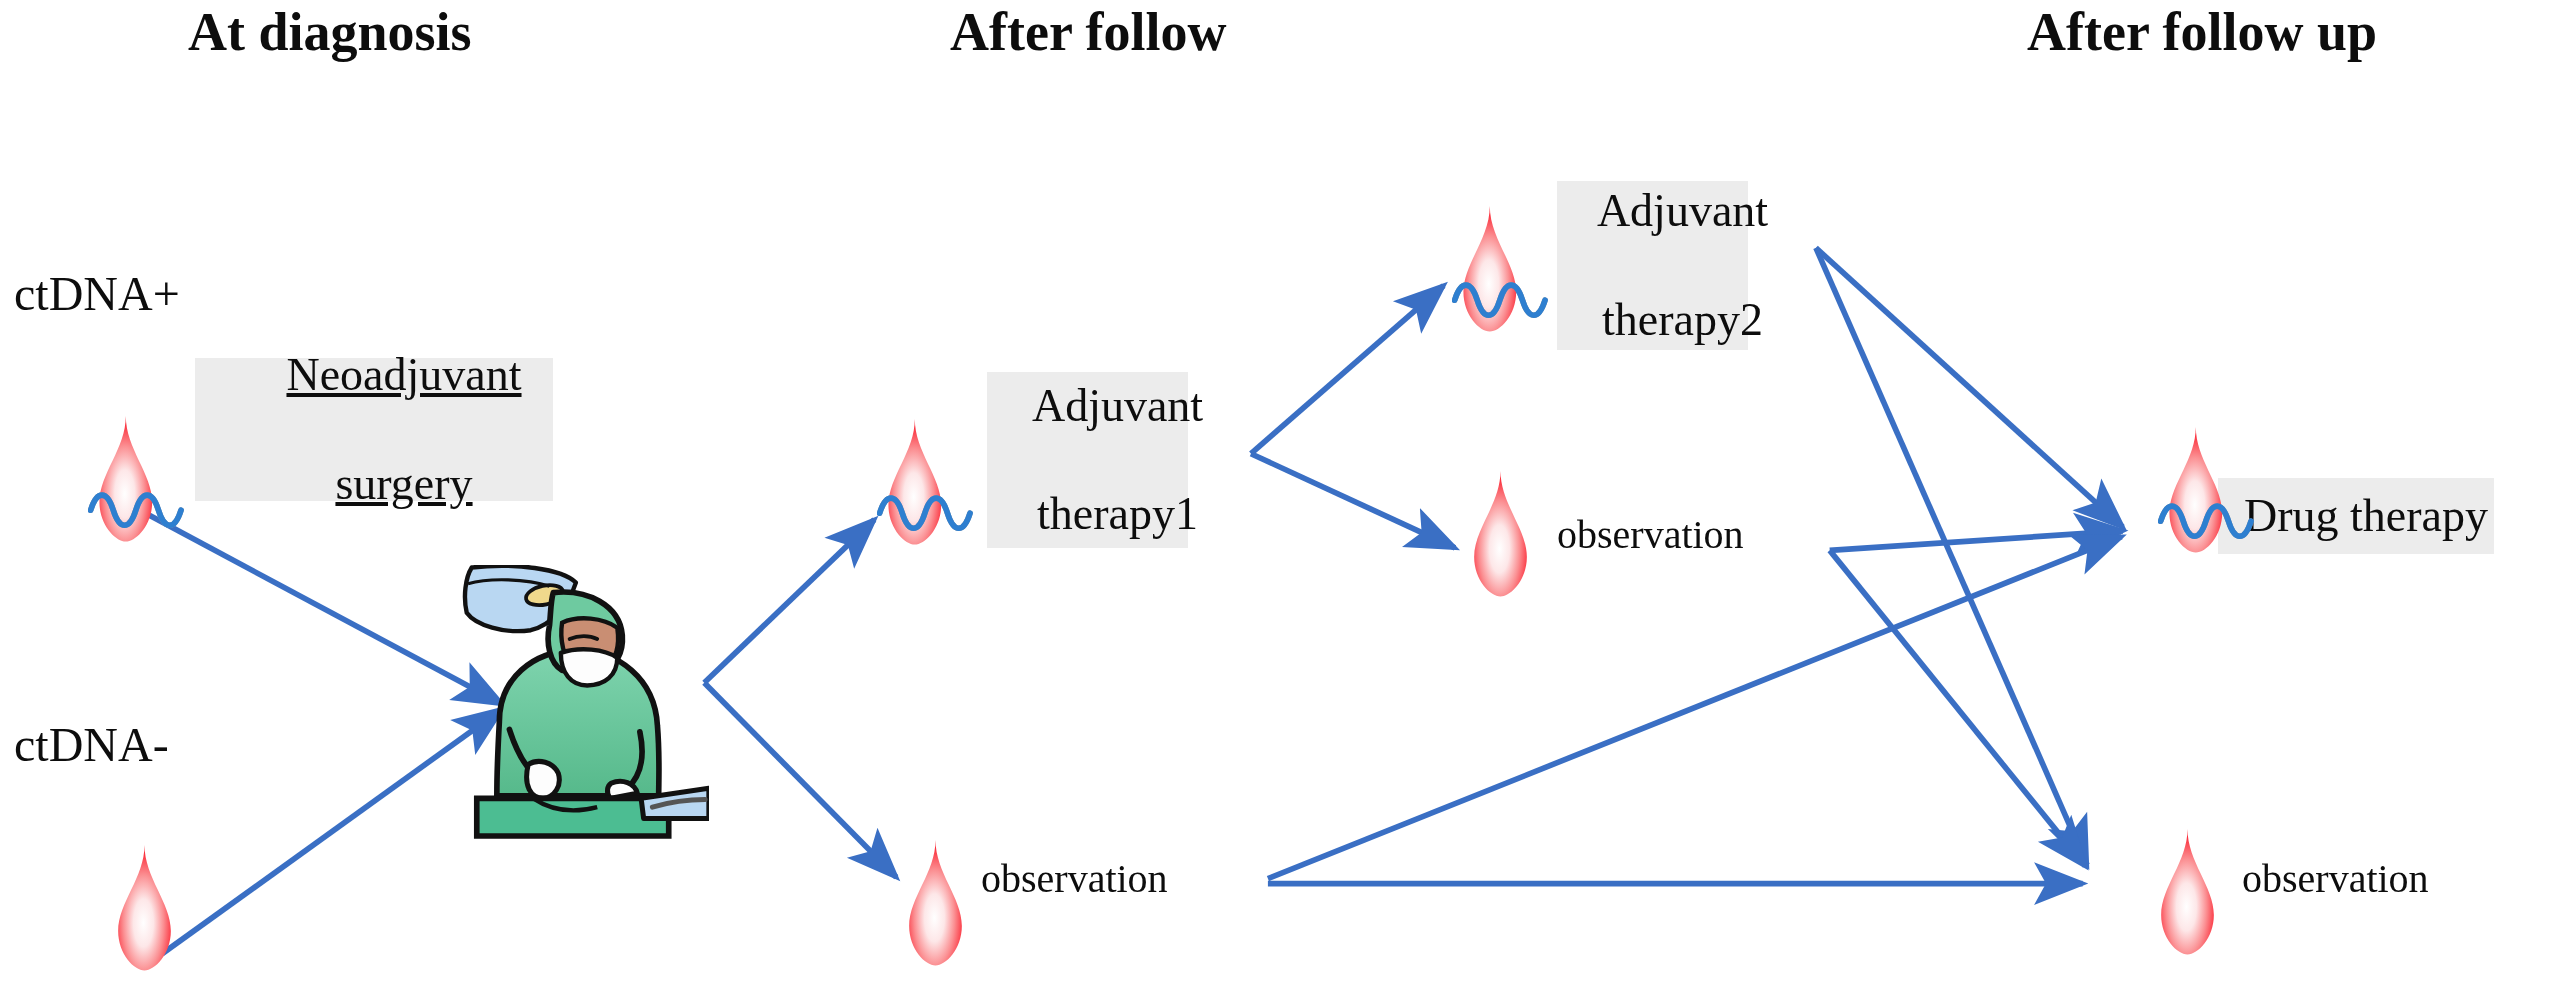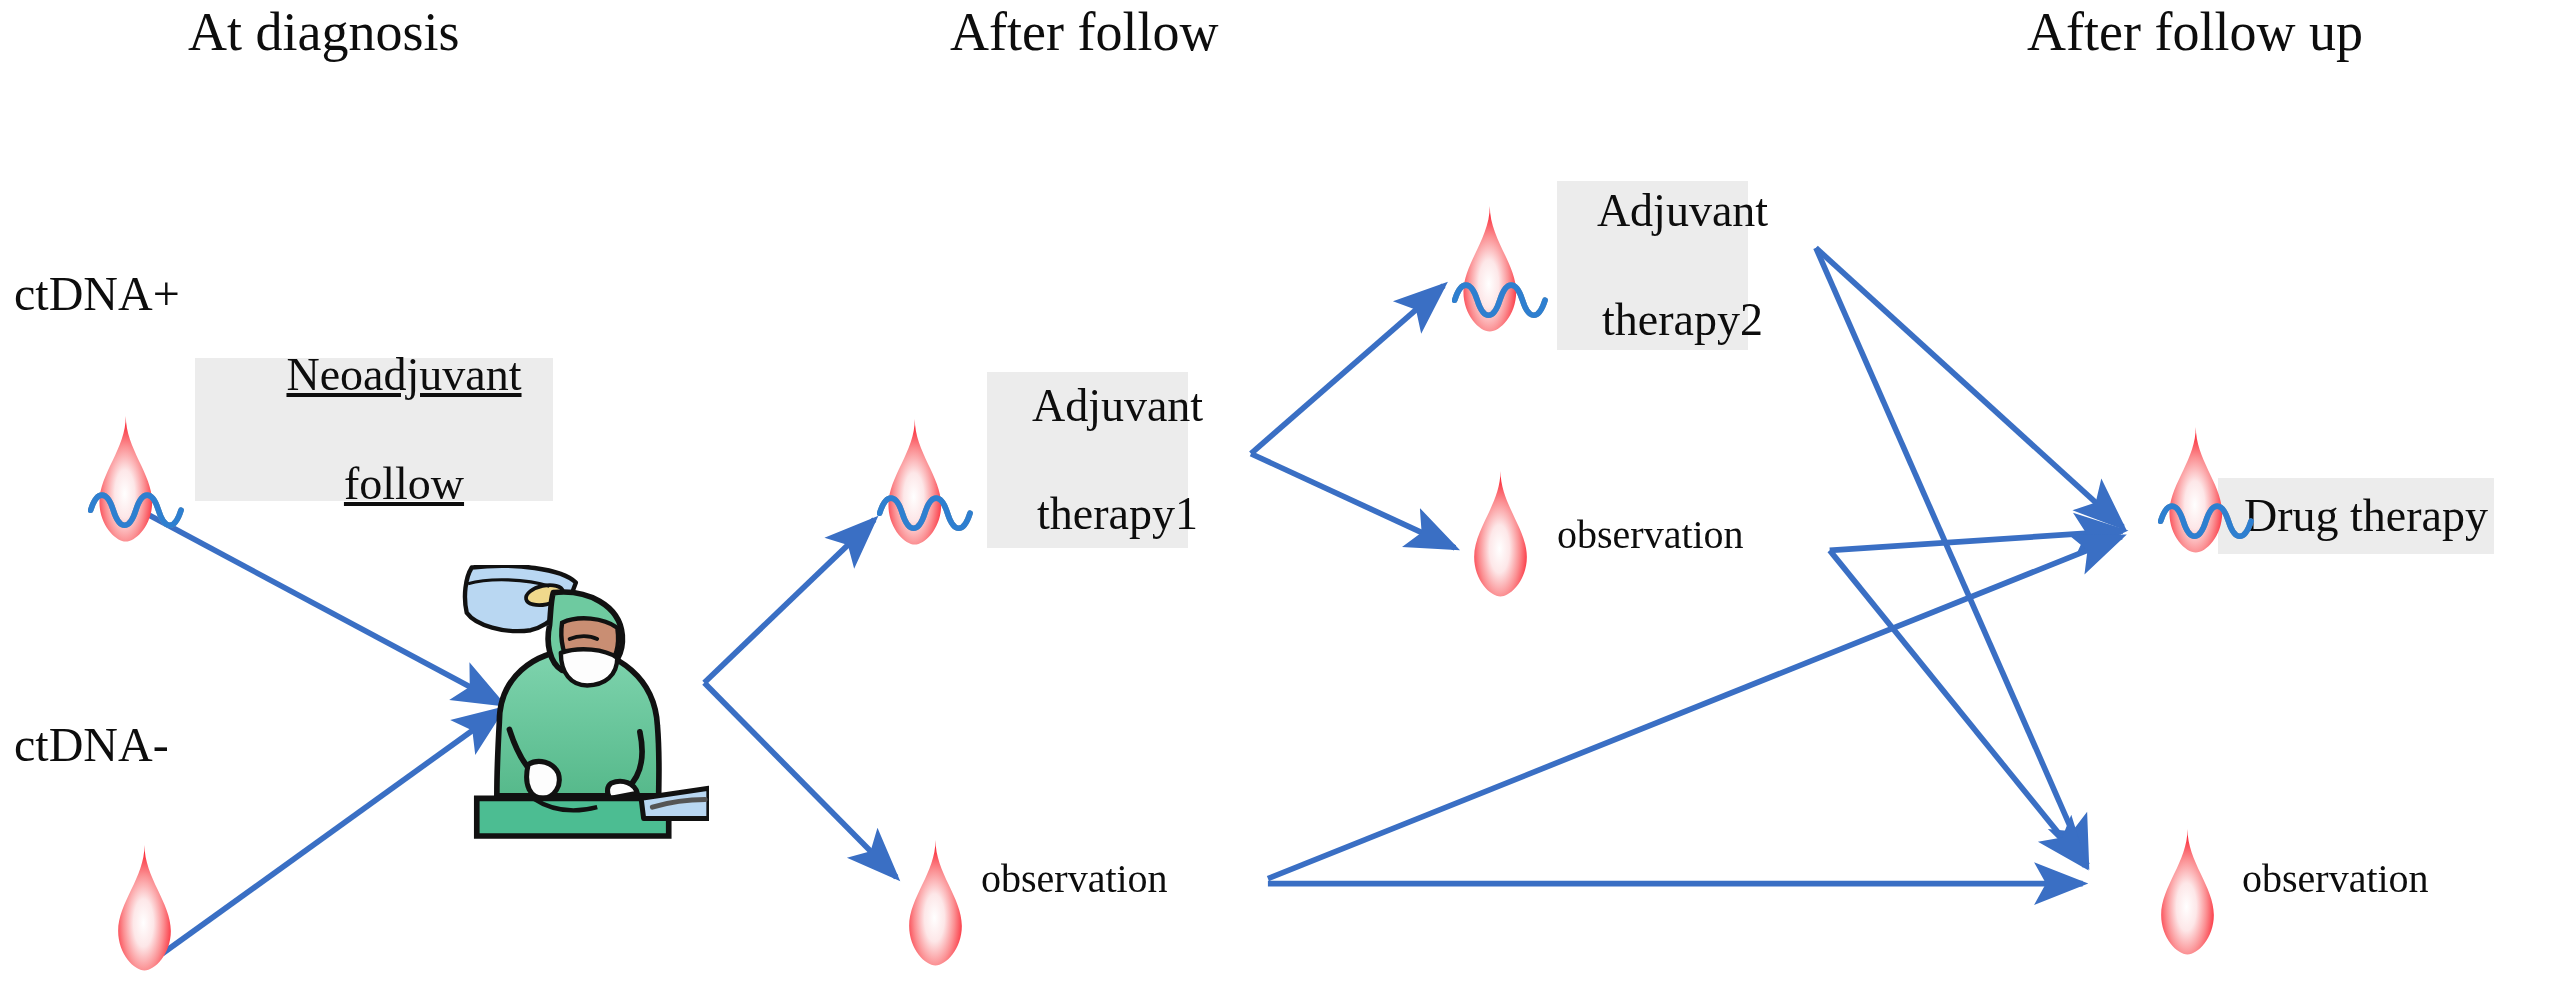--- a/index.html
+++ b/index.html
@@ -1,19 +1,19 @@
 <!DOCTYPE html>
 <html style="font-size:10px"><head>
 <meta charset="utf-8">
 <style>
   html,body{margin:0;padding:0;background:#ffffff;}
   body{width:2576px;height:984px;position:relative;overflow:hidden;
        font-family:"Liberation Serif","DejaVu Serif",serif;color:#0d0d0d;}
   #stage{position:absolute;left:0;top:0;width:2576px;height:984px;}
-  .hdr{position:absolute;font-weight:normal;font-size:54px;letter-spacing:0px;
+  .hdr{position:absolute;font-weight:bold;font-size:54px;letter-spacing:0px;
        white-space:nowrap;line-height:1;}
   .sidelbl{position:absolute;font-size:48px;white-space:nowrap;line-height:1;}
   .plainlbl{position:absolute;font-size:40px;white-space:nowrap;line-height:1;}
   .gbox{position:absolute;background:#ececec;display:flex;align-items:center;
         justify-content:center;text-align:center;font-size:46px;line-height:1.18;
         box-sizing:border-box;}
   .gbox span{display:block;width:100%;padding-left:20px;}
   svg.lay{position:absolute;left:0;top:0;width:2576px;height:984px;overflow:visible;}
   .drop{position:absolute;}
 </style>
@@ -77,21 +77,21 @@
   <div class="hdr" style="left:188px;top:5px;">At diagnosis</div>
   <div class="hdr" style="left:950px;top:5px;">After follow</div>
   <div class="hdr" style="left:2027px;top:5px;">After follow up</div>
 
   <div class="sidelbl" style="left:14px;top:270px;">ctDNA+</div>
   <div class="sidelbl" style="left:14px;top:721px;">ctDNA-</div>
 
   <div class="gbox" style="left:195px;top:358px;width:358px;height:143px;text-decoration:underline;">
     <span>
       <span>Neoadjuvant</span><br>
-      <span>follow</span>
+      <span>surgery</span>
     </span>
   </div>
 
   <div class="gbox" style="left:987px;top:372px;width:201px;height:176px;">
     <span>
       <span>Adjuvant</span><br>
       <span>therapy1</span>
     </span>
   </div>
 

